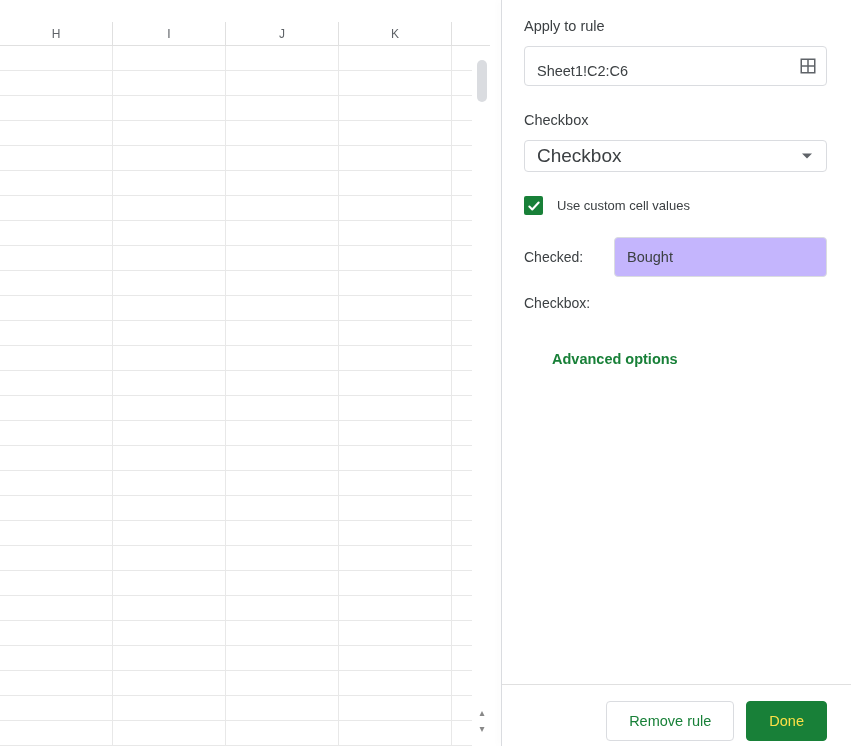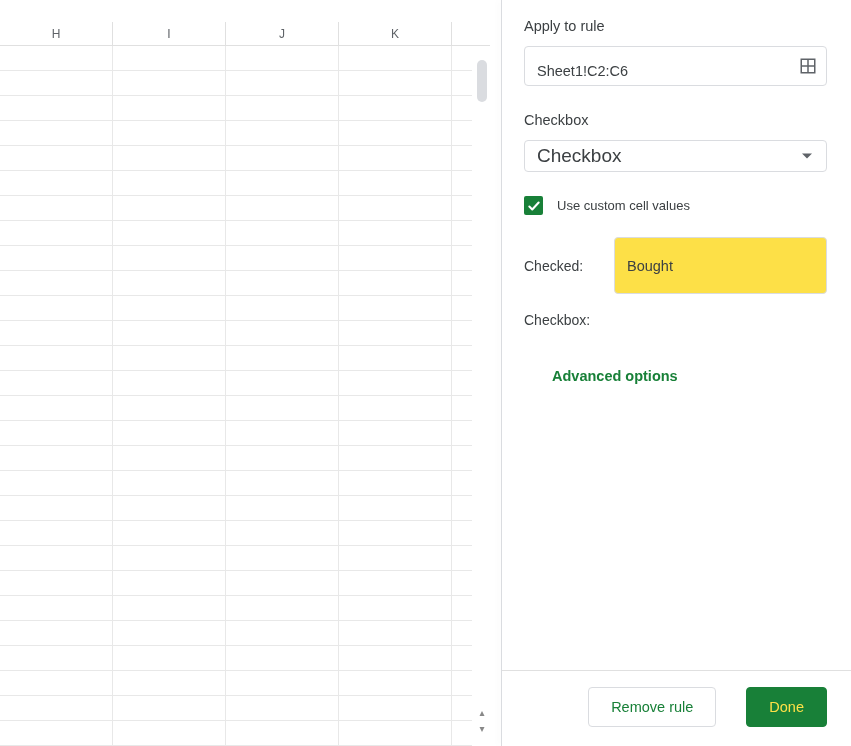--- a/index.html
+++ b/index.html
@@ -111,24 +111,24 @@
     flex-direction: column;
   }
   .panel-body { flex: 1 1 auto; }
   .panel-footer {
     flex: 0 0 auto;
     border-top: 1px solid #e0e0e0;
     padding: 16px 0 0 0;
     margin: 0 -24px 0 -22px;
     display: flex;
     justify-content: flex-end;
-    gap: 30px;
+    gap: 12px;
     padding-right: 24px;
     padding-left: 22px;
-    height: 76px;
+    height: 62px;
   }
 
   .section-label {
     font-size: 14.5px;
     color: #3c4043;
     margin-bottom: 12px;
   }
 
   .field-wrap {
     position: relative;
@@ -205,27 +205,27 @@
     align-items: center;
     margin-bottom: 18px;
   }
   .kv-label {
     width: 112px;
     font-size: 14px;
     color: #3c4043;
   }
   .kv-input {
     flex: 1;
-    height: 57px;
+    height: 40px;
     border: 1px solid #dadce0;
     border-radius: 4px;
     padding: 0 12px;
     font-size: 14.5px;
     color: #3c4043;
-    background: #fde047;
+    background: #c4b5fd;
     outline: none;
   }
 
   .adv-link {
     display: inline-block;
     margin: 22px 0 0 28px;
     color: #188038;
     font-size: 14.5px;
     font-weight: 700;
     cursor: pointer;

